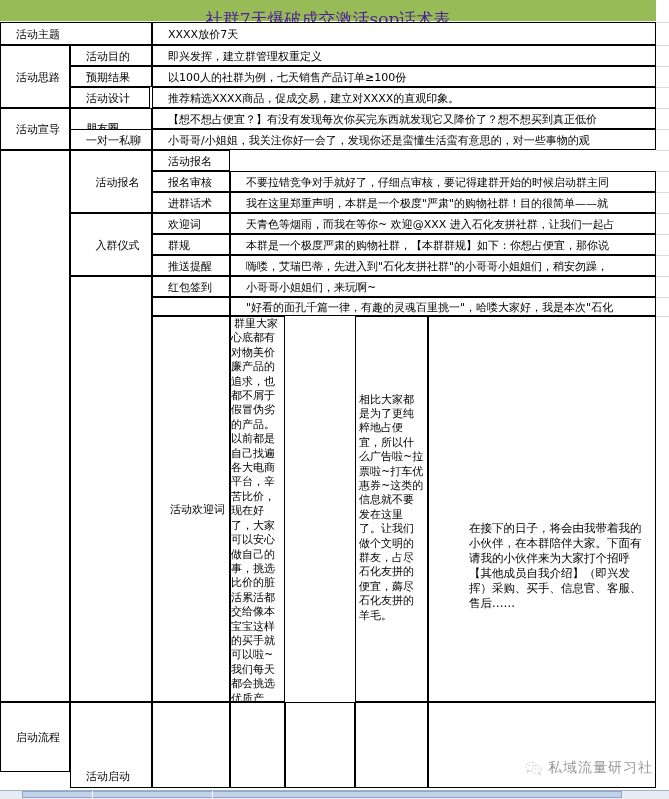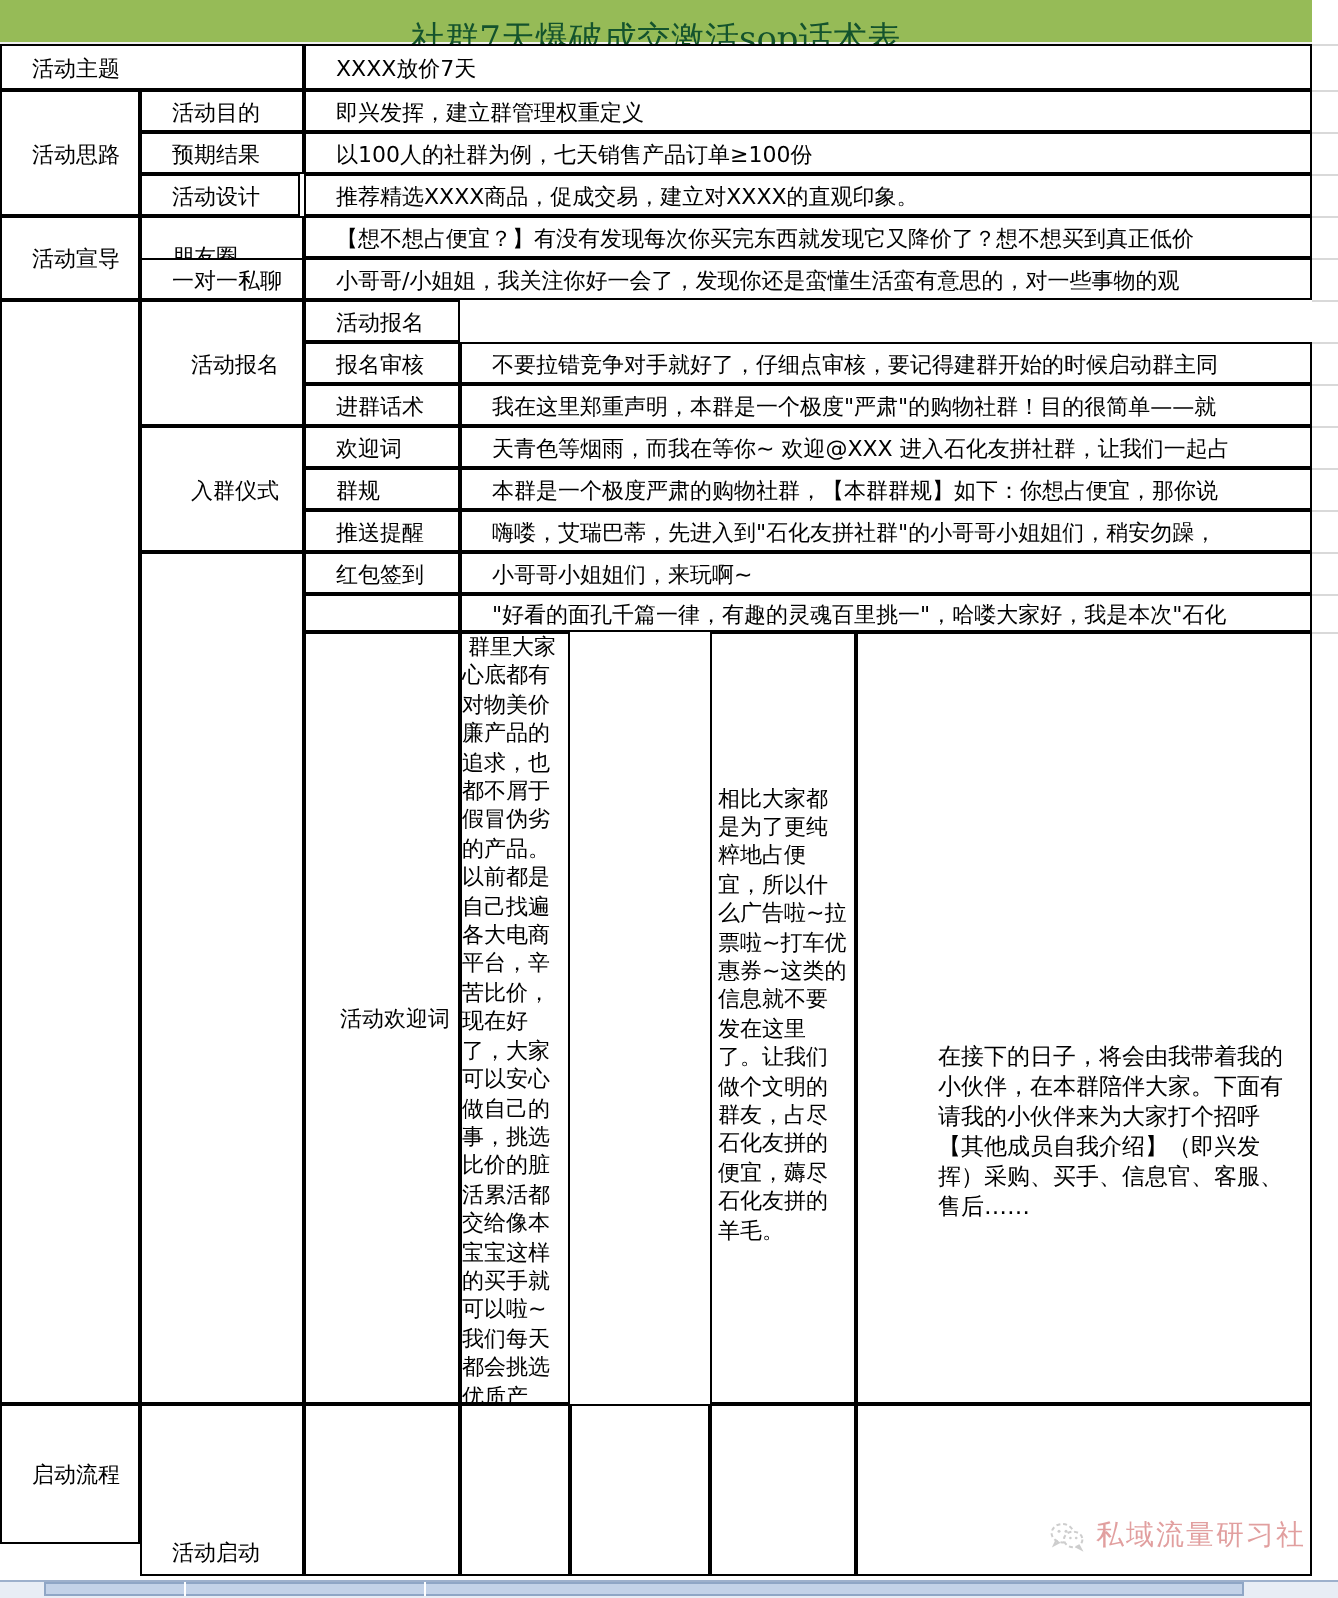--- a/index.html
+++ b/index.html
@@ -21,21 +21,21 @@
     left: 0; top: 0;
     width: 656px; height: 22px;
     background: #96bb57;
     border-bottom: 1px solid #f0f0f0;
     display: flex; align-items: center; justify-content: center;
   }
   .title-banner .title-text {
     font-family: "DejaVu Serif", "Liberation Serif", serif;
     font-size: 17px;
     font-weight: normal;
-    color: #14532d;
+    color: #4c1d95;
     letter-spacing: 0px;
     white-space: nowrap;
     margin-top: 17px;
   }
 
   
   .cell {
     position: absolute;
     background: #ffffff;
     font-size: 11px;
@@ -80,21 +80,21 @@
     display: flex; align-items: center; gap: 6px;
     opacity: 0.42;
     pointer-events: none;
   }
   .watermark .wm-icon {
     width: 17px; height: 15px;
     position: relative;
   }
   .watermark .wm-text {
     font-size: 14px;
-    color: #b91c1c;
+    color: #000000;
     letter-spacing: 1px;
     white-space: nowrap;
   }
 
   
   .scroll-strip {
     position: absolute;
     left: 0; bottom: 0;
     width: 669px; height: 11px;
     background: #ffffff;

